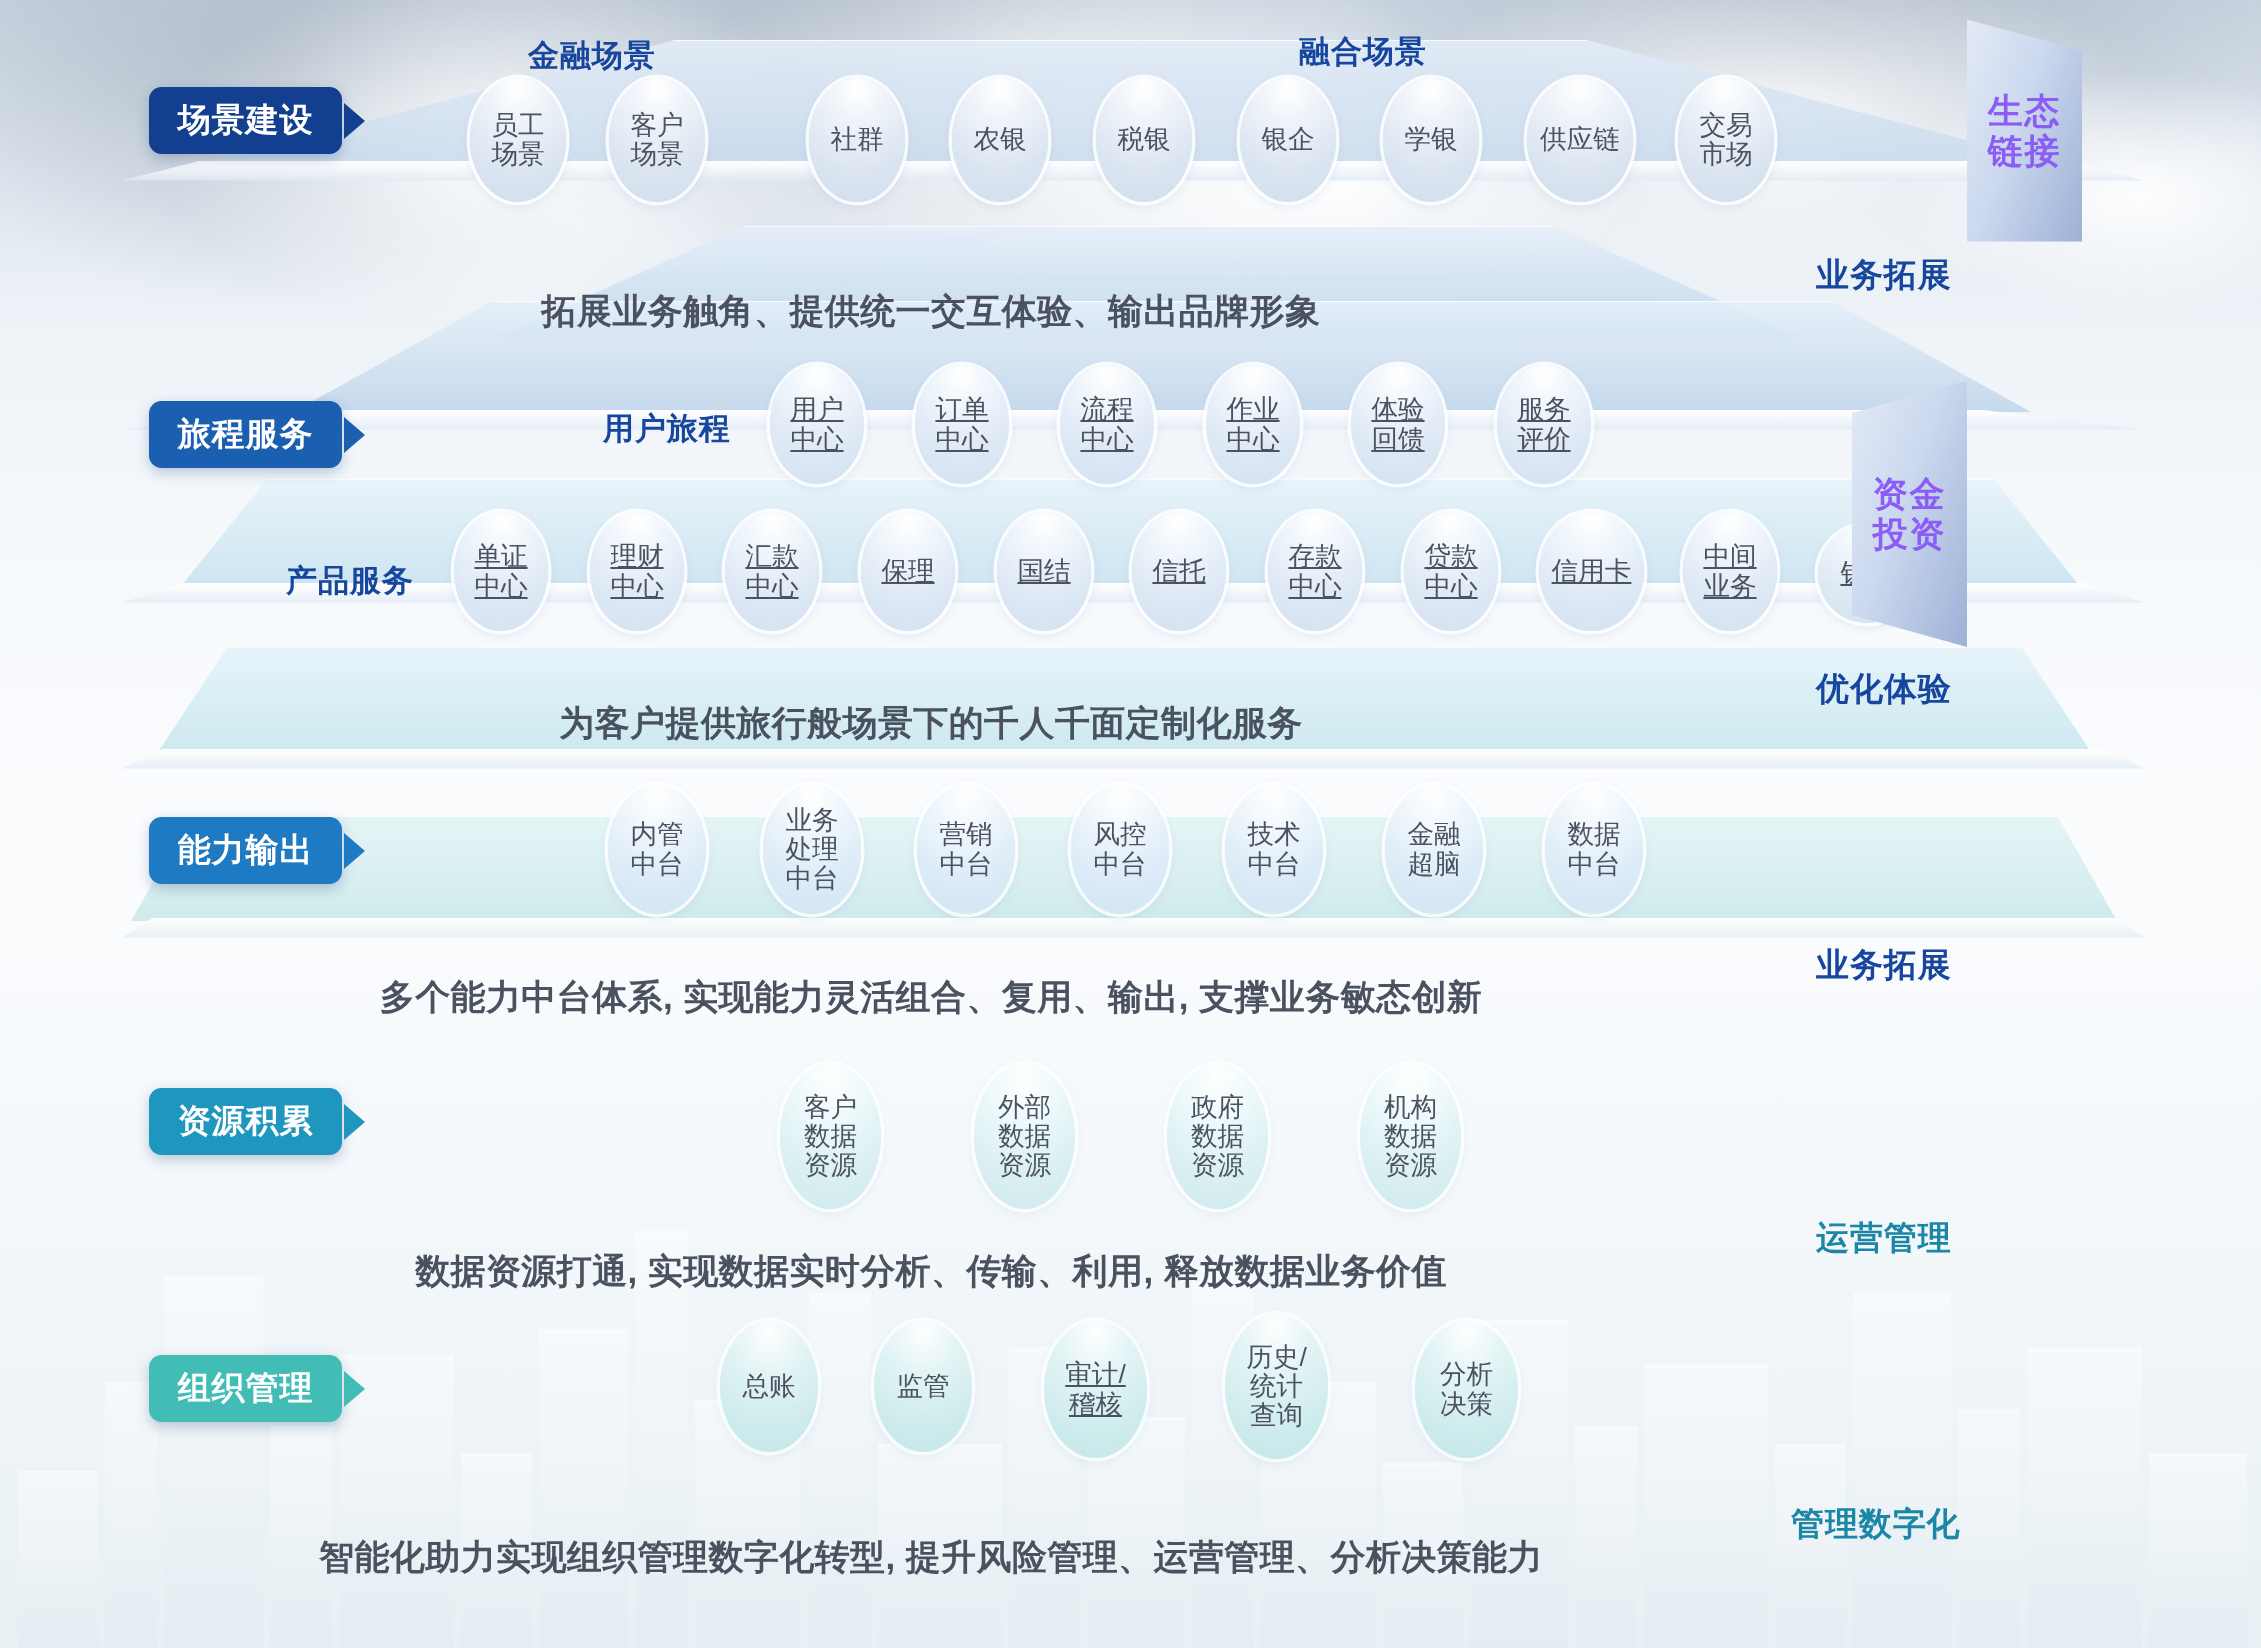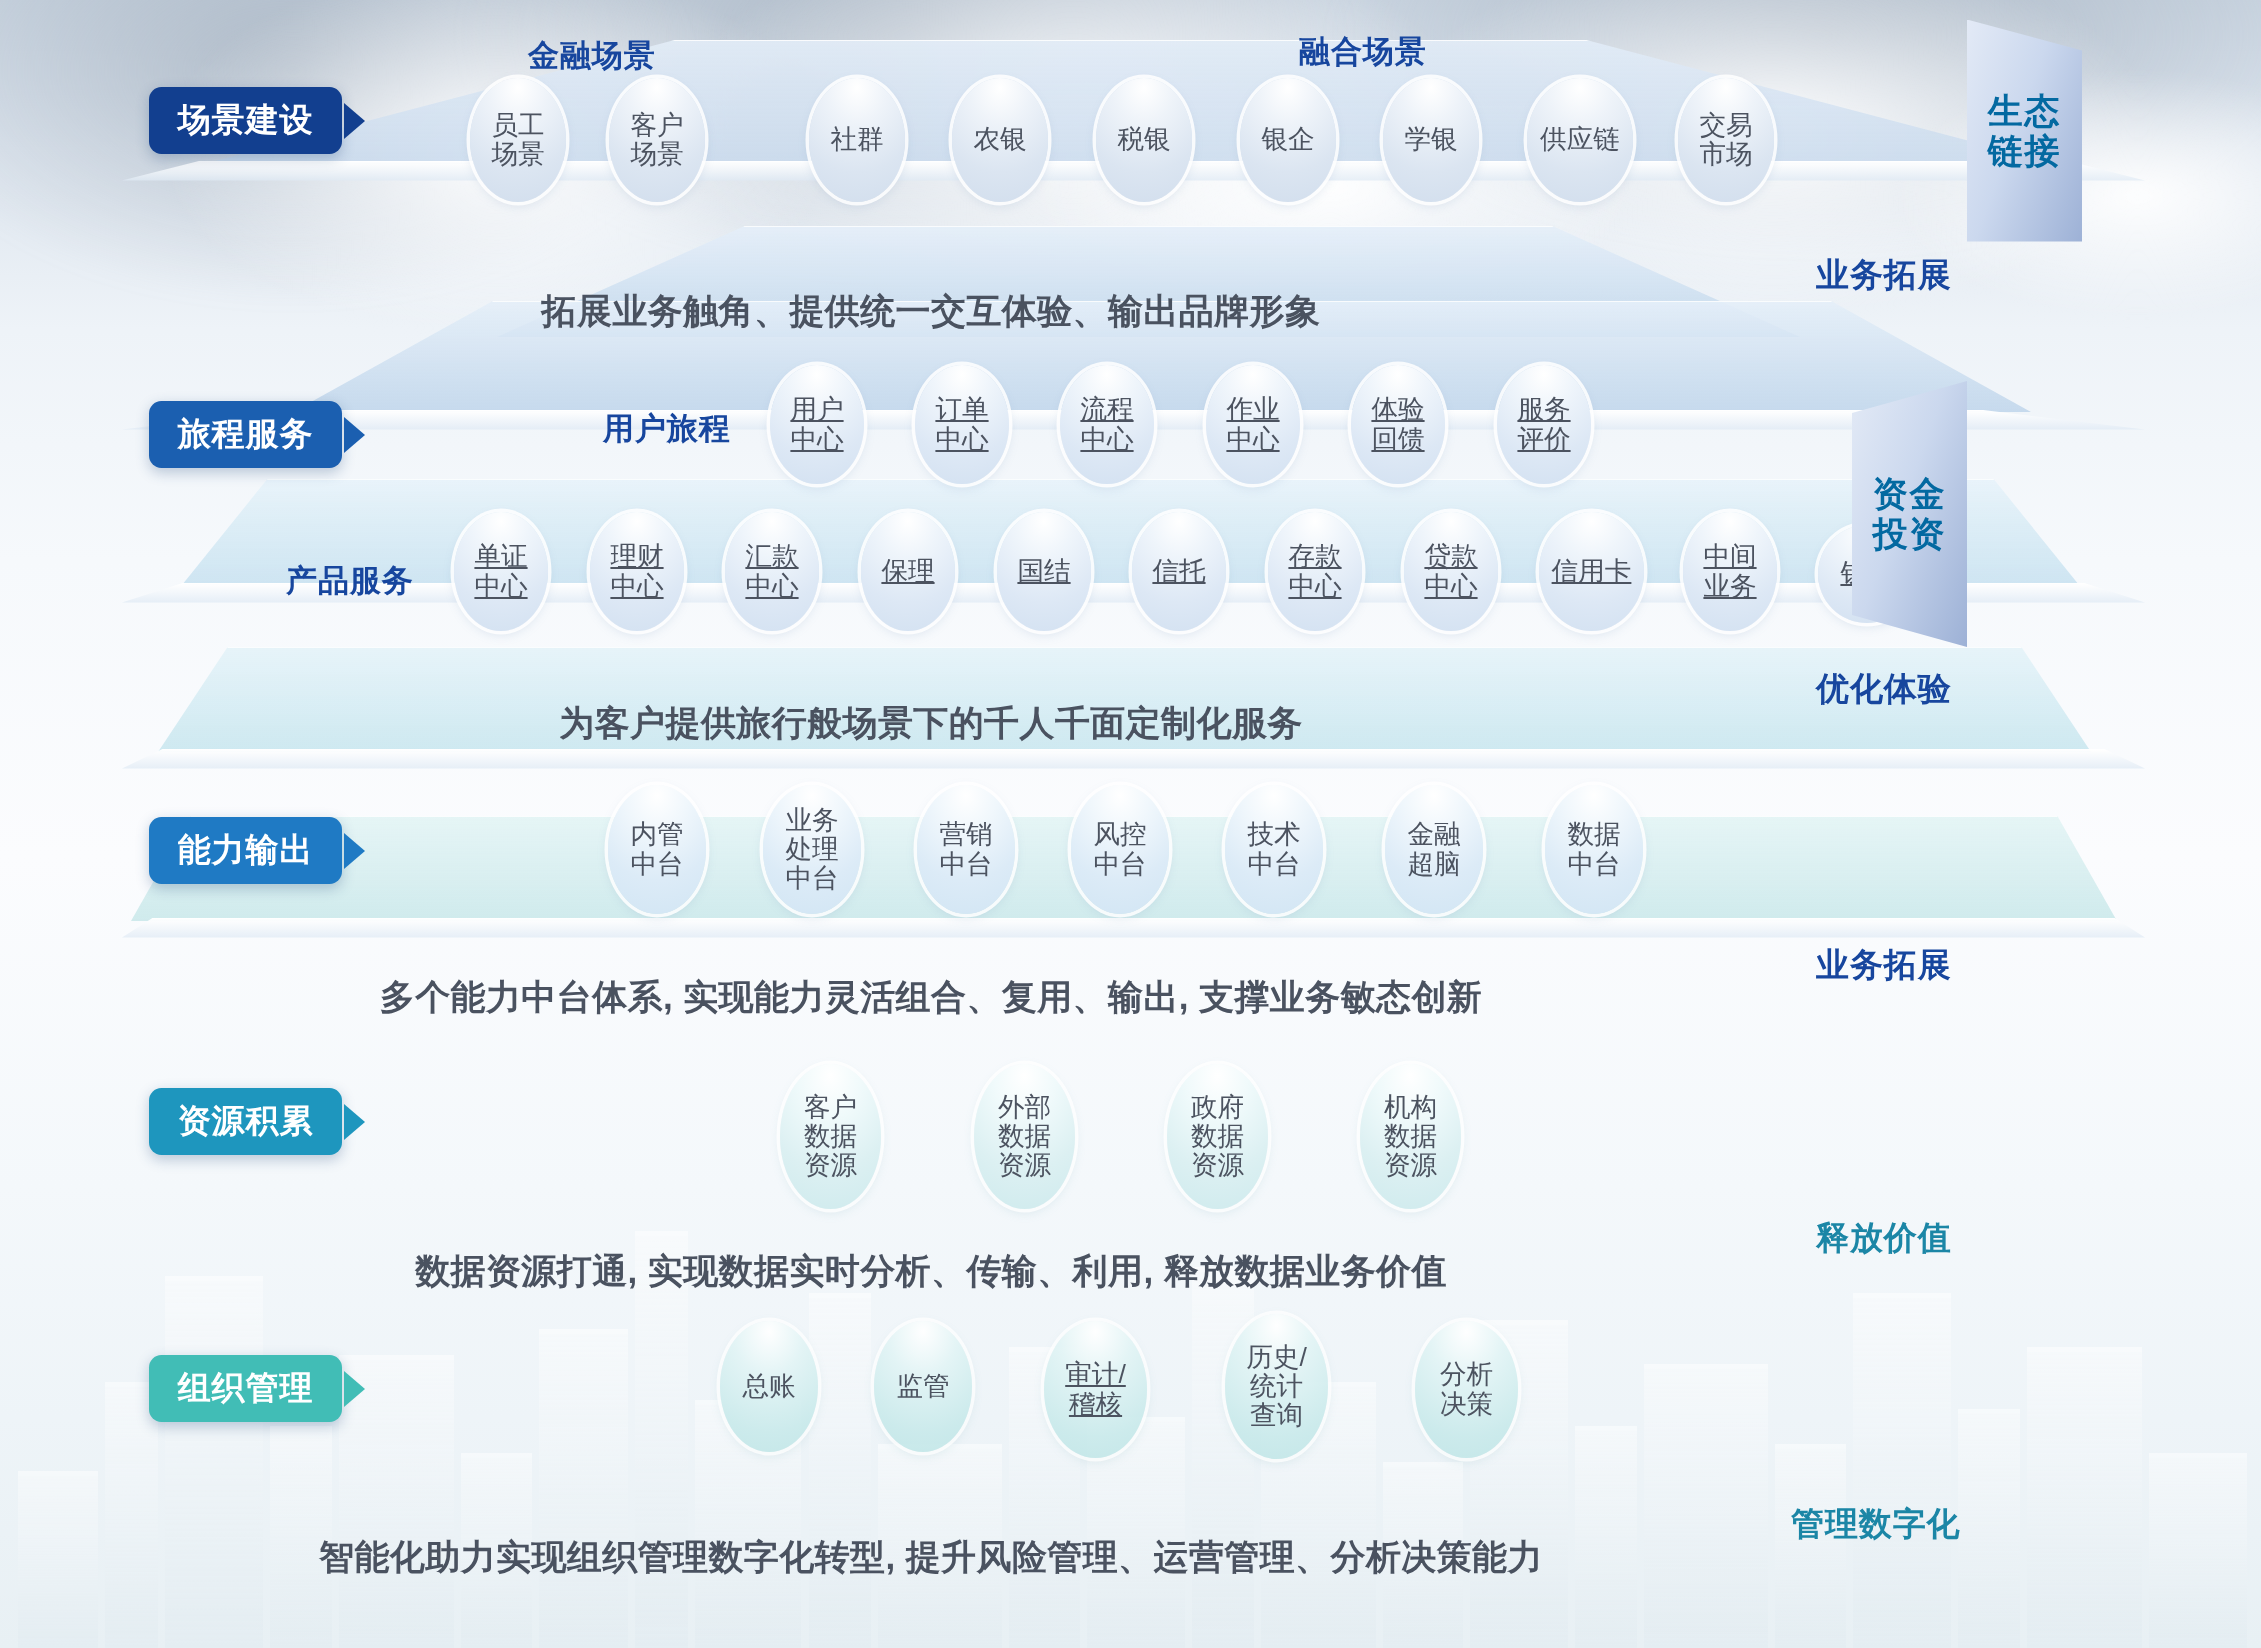--- a/index.html
+++ b/index.html
@@ -105,21 +105,21 @@
   
   .banner { position:absolute; z-index:7; }
   .banner .shape {
     position:absolute; inset:0;
     background:linear-gradient(110deg,#e3eaf6 0%,#cbd8ee 45%,#9db1d6 100%);
     box-shadow:-5.3px 3.5px 16px rgba(110,135,175,.18);
   }
   .banner .btxt {
     position:absolute; inset:0; display:flex; flex-direction:column;
     align-items:center; justify-content:center;
-    color:#0369a1; font-size:35px; font-weight:bold; line-height:1.14; letter-spacing:1.8px;
+    color:#8b5cf6; font-size:35px; font-weight:bold; line-height:1.14; letter-spacing:1.8px;
   }
 </style>
 </head>
 <body>
 
 <div id="bg">
   <div class="sky"></div>
   <div class="cloudgray" style="left:-106px;top:-160px;width:798px;height:461px;"></div>
   <div class="cloudgray" style="left:461px;top:-204px;width:887px;height:479px;"></div>
   <div class="cloudgray" style="left:1330px;top:-177px;width:975px;height:426px;"></div>
@@ -399,15 +399,15 @@
 
 <div class="desc" style="left:0;top:288px;width:1862px;">拓展业务触角、提供统一交互体验、输出品牌形象</div>
 <div class="desc" style="left:0;top:700px;width:1862px;">为客户提供旅行般场景下的千人千面定制化服务</div>
 <div class="desc" style="left:0;top:974px;width:1862px;">多个能力中台体系, 实现能力灵活组合、复用、输出, 支撑业务敏态创新</div>
 <div class="desc" style="left:0;top:1248px;width:1862px;">数据资源打通, 实现数据实时分析、传输、利用, 释放数据业务价值</div>
 <div class="desc" style="left:0;top:1534px;width:1862px;">智能化助力实现组织管理数字化转型, 提升风险管理、运营管理、分析决策能力</div>
 
 <div class="outcome" style="left:1816px;top:253px;">业务拓展</div>
 <div class="outcome" style="left:1816px;top:667px;">优化体验</div>
 <div class="outcome" style="left:1816px;top:943px;">业务拓展</div>
-<div class="outcome teal" style="left:1816px;top:1216px;">释放价值</div>
+<div class="outcome teal" style="left:1816px;top:1216px;">运营管理</div>
 <div class="outcome teal" style="left:1791px;top:1502px;">管理数字化</div>
 
 
 </body></html>

